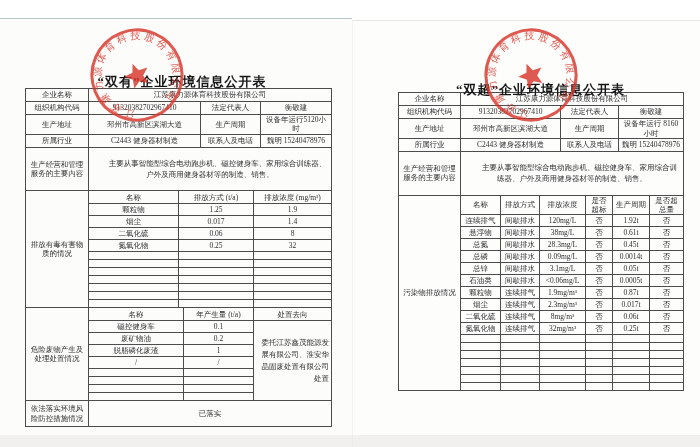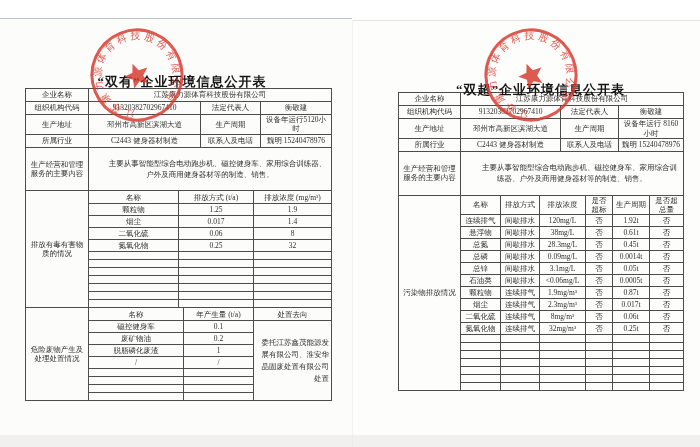--- a/index.html
+++ b/index.html
@@ -211,20 +211,32 @@
             <td></td>
             <td></td>
           </tr>
       <tr class="h8">
             <td></td>
             <td></td>
           </tr>
     </tbody>
       </table>
 
+    <table>
+      <colgroup>
+          <col style="width:63px">
+          <col style="width:243px">
+        </colgroup>
+      <tbody>
+          <tr class="h26">
+        <td>依法落实环境风险防控措施情况</td>
+        <td>已落实</td>
+      </tr>
+    </tbody>
+      </table>
   </div>
 </div>
 
 <div class="page" id="page2">
   <svg class="stamp" width="100" height="100" viewBox="0 0 100 100">
     <circle cx="50" cy="50" r="45" fill="none" stroke="#d8362a" stroke-width="3"></circle>
     <path id="arc2" d="M 50 86 A 36 36 0 1 1 50.05 86" fill="none"></path>
     <text font-size="10" fill="#d8362a" letter-spacing="3"><textPath href="#arc2" startOffset="16">江苏康力源体育科技股份有限公司</textPath></text>
     <path d="M50,38 L53.4,46.2 L62.4,46.9 L55.5,52.8 L57.6,61.6 L50,56.8 L42.4,61.6 L44.5,52.8 L37.6,46.9 L46.6,46.2 Z" fill="#d8362a"></path>
   </svg>

